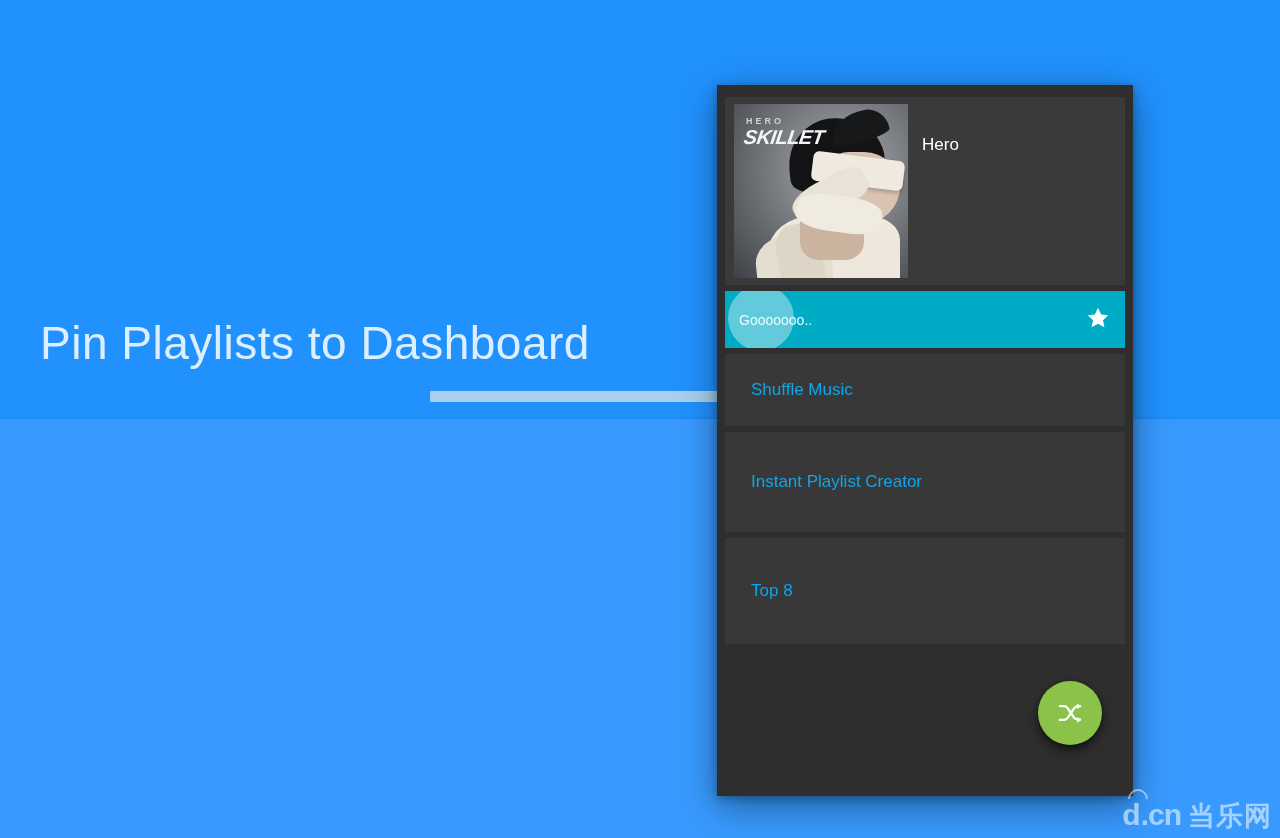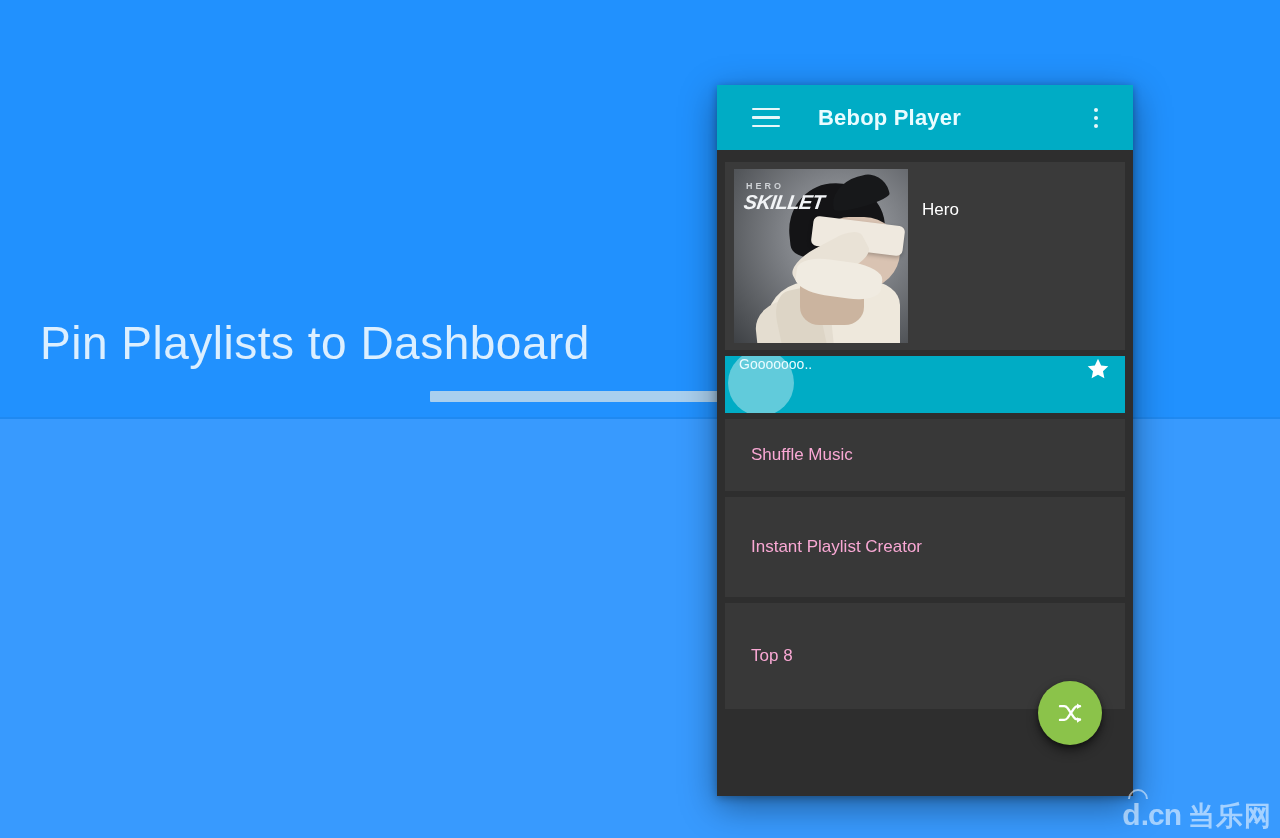--- a/index.html
+++ b/index.html
@@ -266,22 +266,22 @@
     display: flex;
     gap: 6px;
     margin-top: 6px;
   }
   .chip {
     position: relative;
     flex: 1;
     height: 57px;
     background: #00acc5;
     display: flex;
-    align-items: flex-start;
-    padding: 0 14px;
+    align-items: center;
+    padding: 8px 14px;
     box-sizing: border-box;
     overflow: hidden;
     cursor: pointer;
   }
   .chip-label {
     color: #eafcff;
     font-size: 14px;
     position: relative;
     z-index: 2;
     white-space: nowrap;
@@ -308,21 +308,21 @@
 
   
   .list-card {
     background: #383838;
     margin-top: 6px;
     display: flex;
     align-items: center;
     padding-left: 26px;
     box-sizing: border-box;
     cursor: pointer;
-    color: #f9a8d4;
+    color: #0ea5e9;
     font-size: 17px;
   }
   .h-shuffle { height: 72px; }
   .h-instant { height: 100px; }
   .h-top5    { height: 106px; }
 
   
   .fab {
     position: absolute;
     right: 31px;
@@ -378,33 +378,20 @@
 <div class="bg-top"></div>
 <div class="bg-bottom"></div>
 <div class="bg-seam"></div>
 
 <div class="headline">Pin Playlists to Dashboard</div>
 
 <div class="pointer-bar"></div>
 
 <div class="phone">
 
-  <div class="appbar">
-    <div class="hamburger">
-      <span></span>
-        <span></span>
-        <span></span>
-    </div>
-    <div class="appbar-title">Bebop Player</div>
-    <div class="overflow">
-      <i></i>
-        <i></i>
-        <i></i>
-    </div>
-  </div>
 
   <div class="content">
 
     <div class="nowplaying">
       <div class="albumart">
         <div class="wall"></div>
         <div class="body"></div>
         <div class="shoulder"></div>
         <div class="arm"></div>
         <div class="neck"></div>

